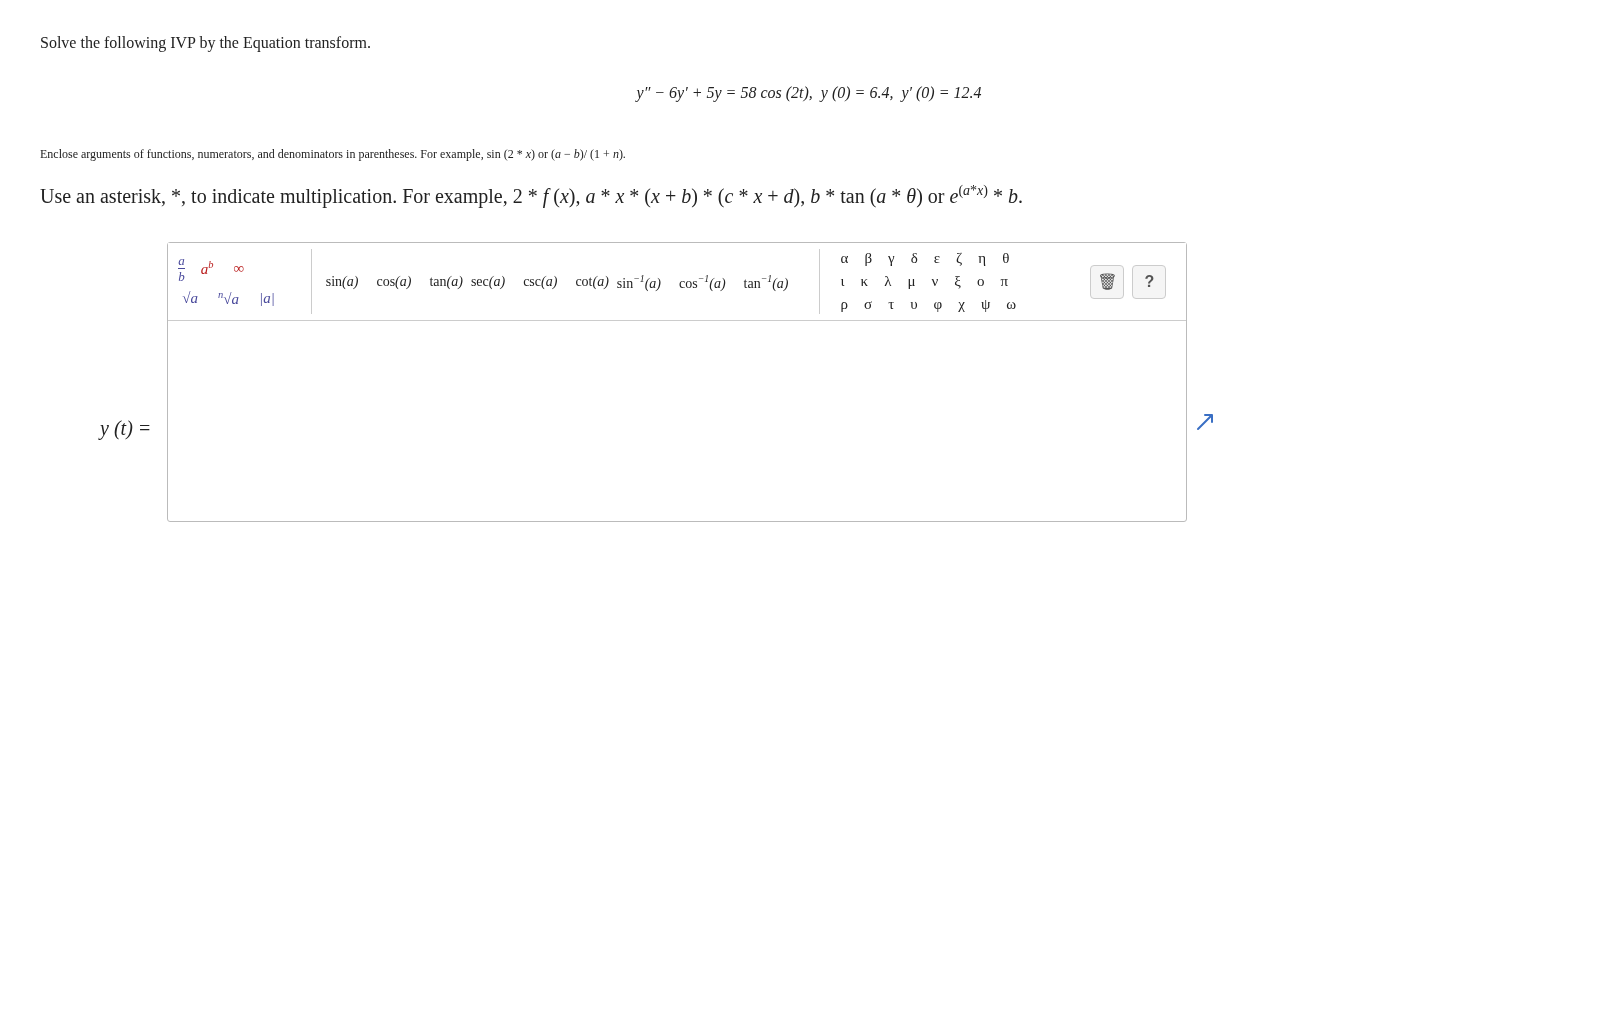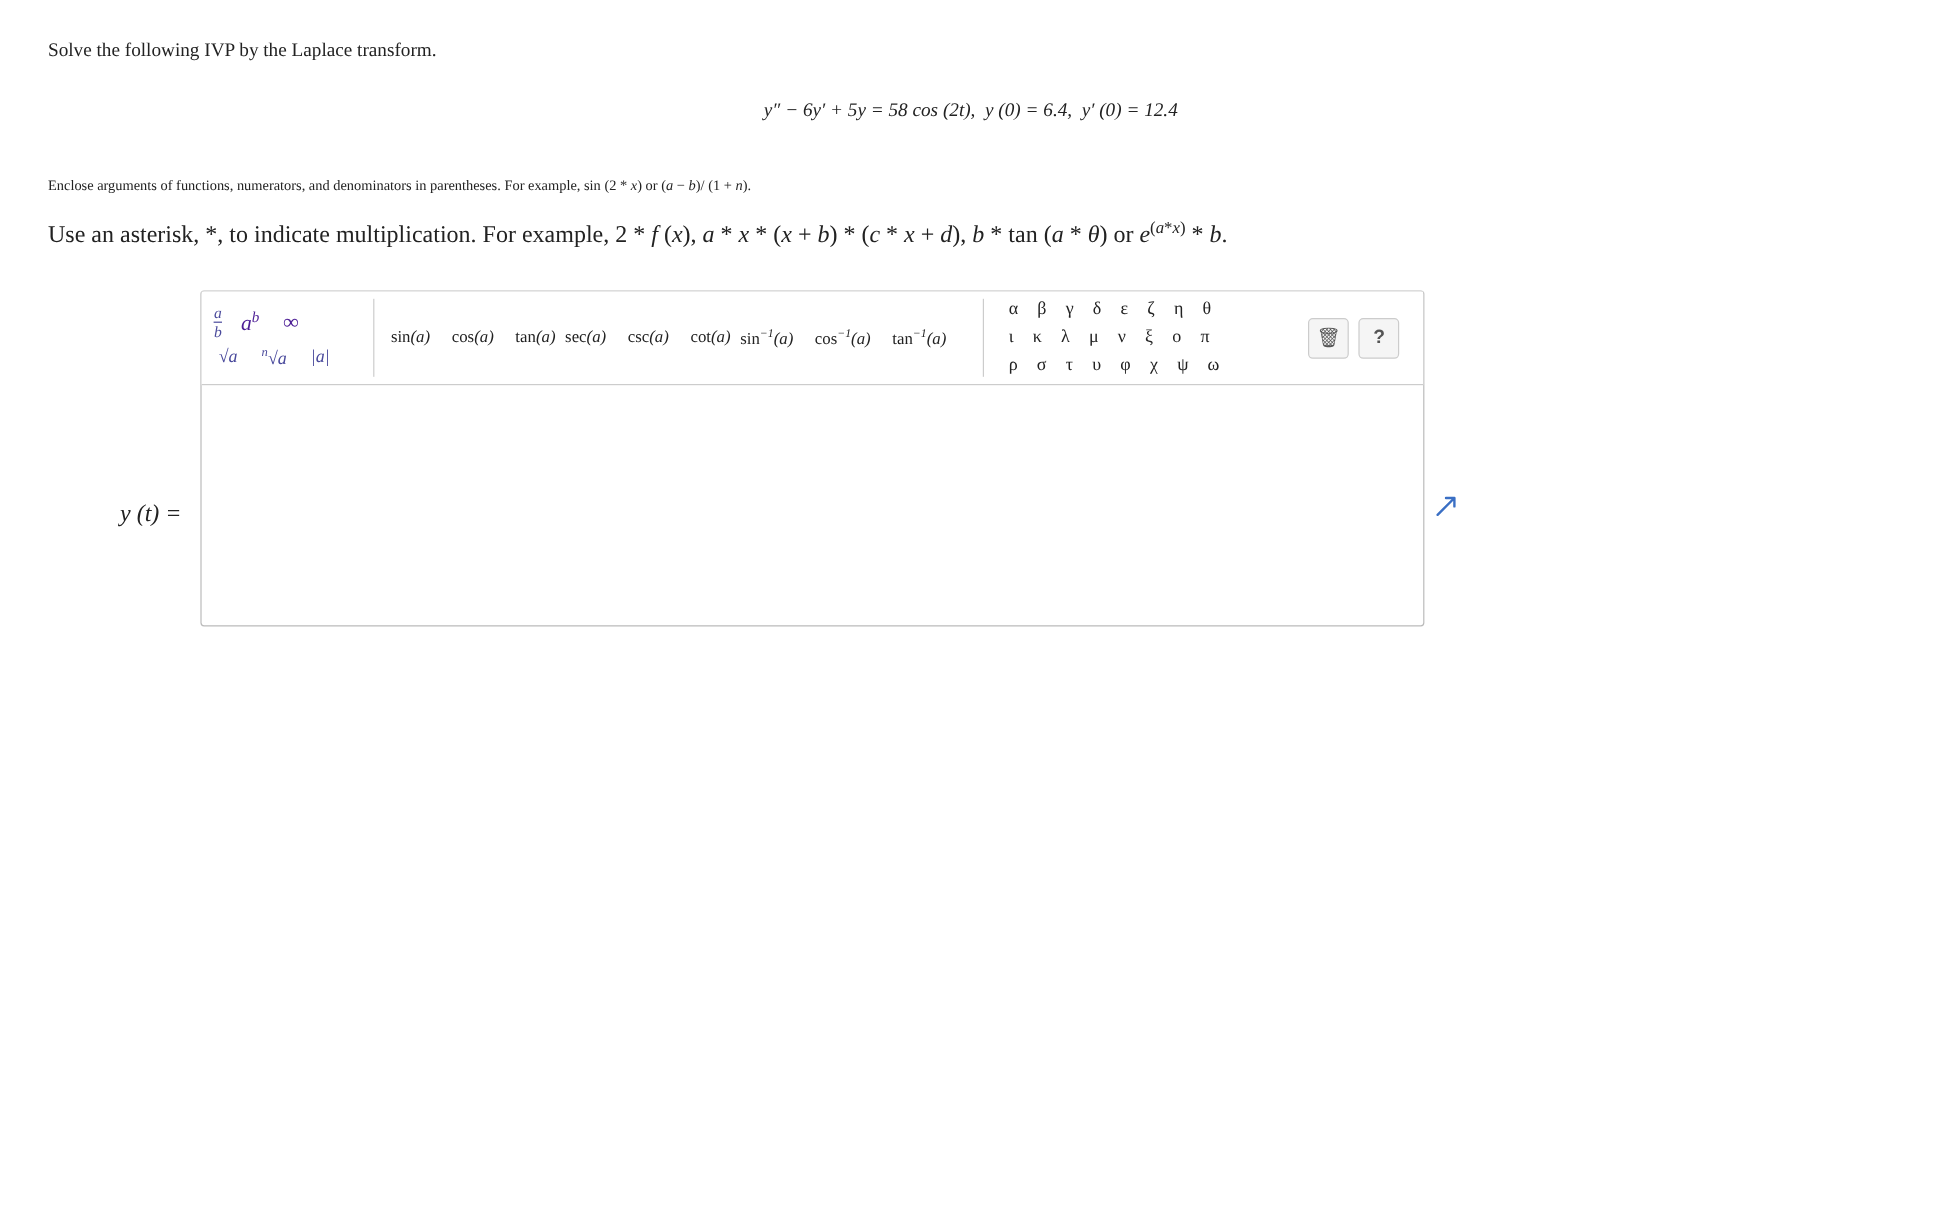--- a/index.html
+++ b/index.html
@@ -87,23 +87,23 @@
       gap: 4px;
       margin-right: 20px;
     }
     .basic-row {
       display: flex;
       align-items: center;
       gap: 12px;
     }
     .sym-btn {
       cursor: pointer;
-      font-size: 18px;
+      font-size: 15px;
       padding: 2px 4px;
-      color: #4c1d95;
+      color: #b91c1c;
       font-style: italic;
       font-family: Georgia, serif;
       background: none;
       border: none;
       line-height: 1.2;
     }
     .frac-sym {
       display: flex;
       flex-direction: column;
       align-items: center;
@@ -199,21 +199,21 @@
       margin-top: 170px;
     }
     sup { font-size: 0.7em; }
     .math-display {
       font-family: Georgia, 'Times New Roman', serif;
     }
   </style>
 </head>
 <body>
 
-<p class="problem-text">Solve the following IVP by the Laplace transform.</p>
+<p class="problem-text">Solve the following IVP by the Equation transform.</p>
 
 <div class="equation-display math-display">
   <i>y</i>″ − 6<i>y</i>′ + 5<i>y</i> = 58 cos (2<i>t</i>),&nbsp;&nbsp;<i>y</i> (0) = 6.4,&nbsp;&nbsp;<i>y</i>′ (0) = 12.4
 </div>
 
 <p class="instruction-text">
   Enclose arguments of functions, numerators, and denominators in parentheses. For example, sin&nbsp;(2&nbsp;*&nbsp;<i>x</i>)&nbsp;or&nbsp;(<i>a</i>&nbsp;−&nbsp;<i>b</i>)/&nbsp;(1&nbsp;+&nbsp;<i>n</i>).
 </p>
 
 <p class="instruction-text2">

